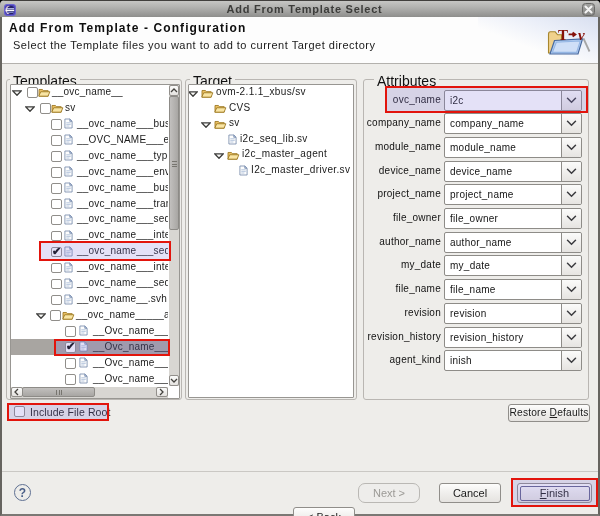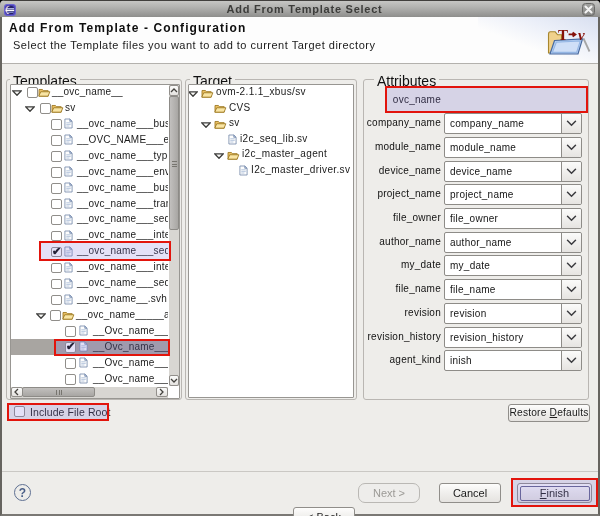--- a/index.html
+++ b/index.html
@@ -369,20 +369,28 @@
           <path d="M6.4 1 L6.4 3.6 L9 3.6 Z" fill="#b8c8e4" stroke="#7287a8" stroke-width="0.8"></path>
           <path d="M2.5 5.2 H7.5 M2.5 7 H7.5 M2.5 8.8 H6" stroke="#9fb4d4" stroke-width="0.8" fill="none"></path>
         </svg>
       </div>
       <div class="ttx2" style="left:62.0px;top:79.2px">I2c_master_driver.sv</div>
     </div>
 
 <div class="grp" style="left:363px; top:79px; width:226px; height:321px;"></div>
 <div class="grplab" style="left:374px; top:73px;">Attributes</div>
 <div class="alab" style="top:93.5px">ovc_name</div>
+    <div class="combo" style="top:89.5px">
+      <div class="cval">i2c</div>
+      <div class="cbtn">
+        <svg width="11" height="7" viewBox="0 0 11 7">
+          <path d="M1.5 1.2 L5.5 5.2 L9.5 1.2" stroke="#3c3c40" stroke-width="1.5" fill="none" stroke-linecap="round"></path>
+        </svg>
+      </div>
+    </div>
 <div class="alab" style="top:117.2px">company_name</div>
     <div class="combo" style="top:113.2px">
       <div class="cval">company_name</div>
       <div class="cbtn">
         <svg width="11" height="7" viewBox="0 0 11 7">
           <path d="M1.5 1.2 L5.5 5.2 L9.5 1.2" stroke="#3c3c40" stroke-width="1.5" fill="none" stroke-linecap="round"></path>
         </svg>
       </div>
     </div>
 <div class="alab" style="top:140.9px">module_name</div>

